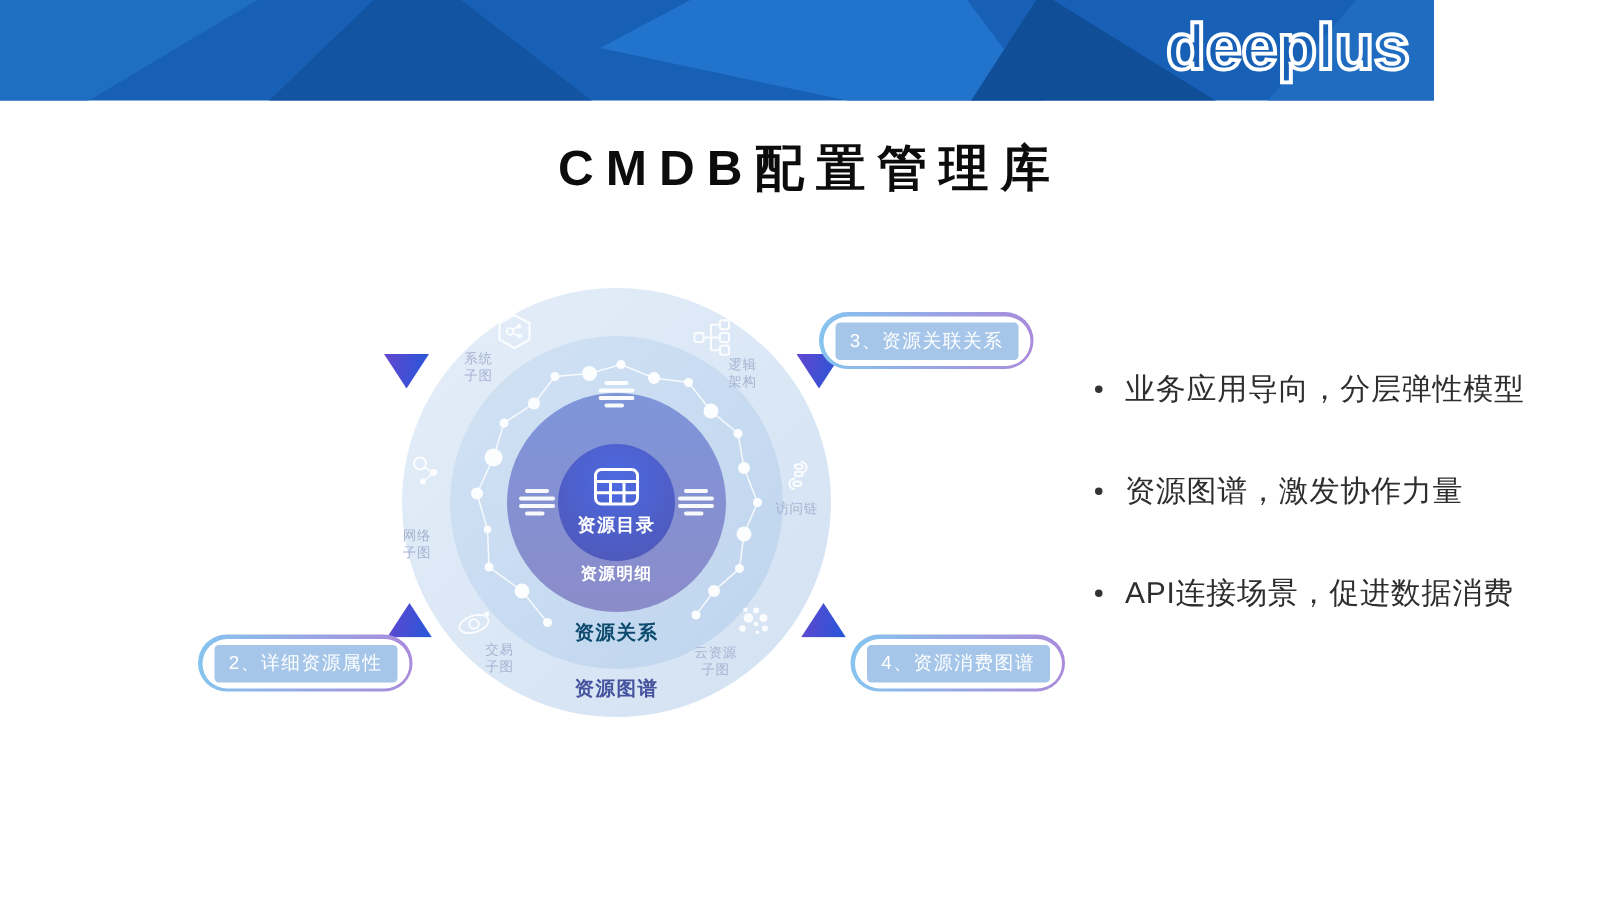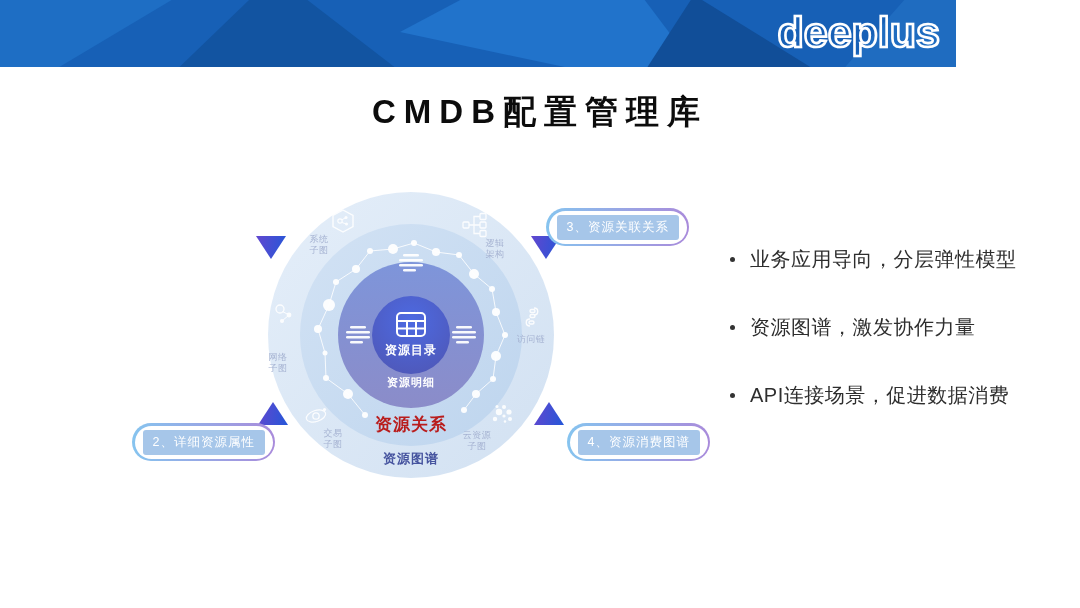--- a/index.html
+++ b/index.html
@@ -28,21 +28,21 @@
   .diagram{position:absolute;left:268px;top:192px;width:286px;height:286px;}
   .circle{position:absolute;left:50%;top:50%;transform:translate(-50%,-50%);border-radius:50%;}
   .c-outer{width:286px;height:286px;background:linear-gradient(135deg,#e4eef9 0%,#d2e1f2 100%);}
   .c-r3{width:222px;height:222px;background:linear-gradient(135deg,#d2e2f4 0%,#bed5ee 100%);}
   .c-r2{width:146px;height:146px;background:linear-gradient(180deg,#7e95da 0%,#8b8cc9 100%);}
   .c-center{width:78px;height:78px;background:radial-gradient(circle at 50% 32%,#4d6ae2 0%,#4f55b2 100%);
             display:flex;flex-direction:column;align-items:center;justify-content:center;gap:4px;}
   .center-label{font-size:12px;font-weight:700;color:#ffffff;letter-spacing:1px;}
   .ring-label{position:absolute;left:0;width:100%;text-align:center;font-weight:700;letter-spacing:1px;}
   .lbl-r2{top:183px;font-size:11px;color:#ffffff;}
-  .lbl-r3{top:221px;font-size:17px;color:#b91c1c;}
+  .lbl-r3{top:221px;font-size:13px;color:#0c4a6e;}
   .lbl-r4{top:258px;font-size:13px;color:#46549f;}
   .list-icon{position:absolute;}
   .constellation{position:absolute;left:0;top:0;}
   .sat-icon{position:absolute;opacity:.9;}
   .sat-label{position:absolute;font-size:9px;line-height:11px;color:#a6b3d2;text-align:center;letter-spacing:.5px;}
 
   
   .arrow{position:absolute;width:30px;height:23px;background:linear-gradient(100deg,#6247cf 0%,#2457d8 100%);}
   .down{clip-path:polygon(0 0,100% 0,50% 100%);}
   .up{clip-path:polygon(50% 0,0 100%,100% 100%);}

